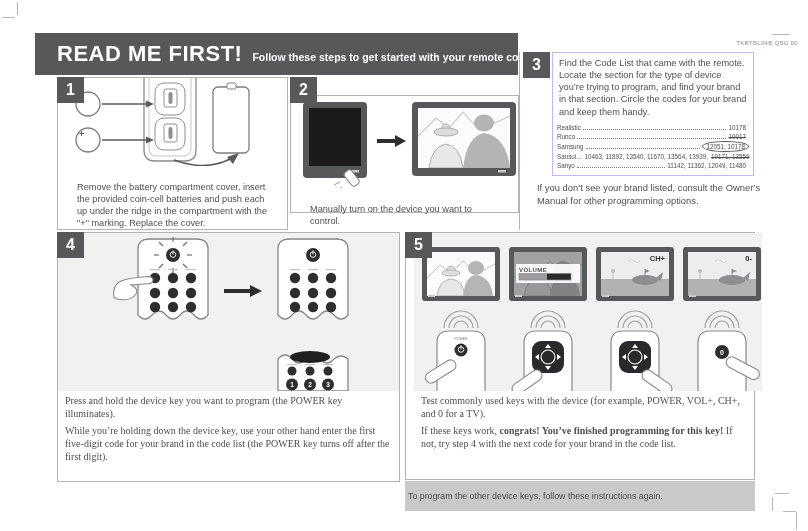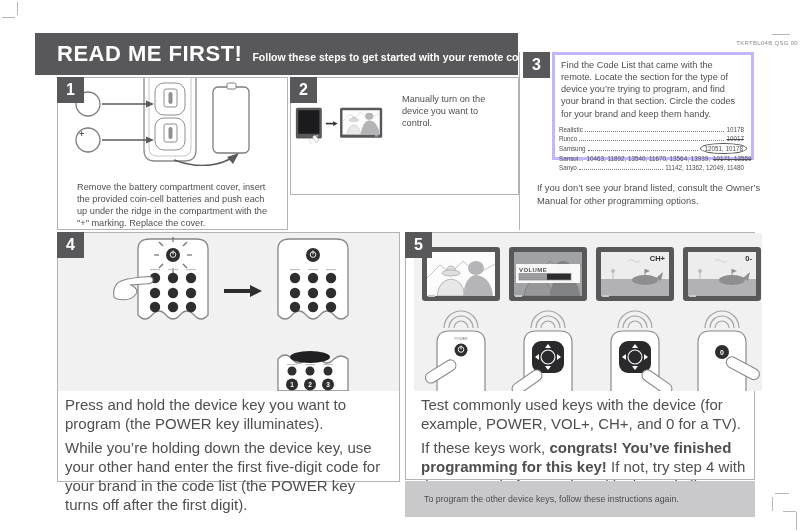--- a/index.html
+++ b/index.html
@@ -15,43 +15,43 @@
 
   .doc-code{position:absolute;right:10px;top:40px;font-size:6px;color:#8d8d8f;letter-spacing:.3px;}
 
   .badge{position:absolute;width:27px;height:26px;background:#58585a;color:#fff;
          font-weight:bold;font-size:16px;display:flex;align-items:center;justify-content:center;z-index:3;}
 
   .panel{position:absolute;background:#fff;border:1px solid #b3b3b5;box-sizing:border-box;}
   .panel p{margin:12px;padding:4px 7px;font-size:9.2px;line-height:1.3;}
 
   #panel1{left:57px;top:77px;width:231px;height:153px;}
-  #panel2{left:290px;top:77px;width:229px;height:118px;display:flex;flex-direction:row;}
+  #panel2{left:290px;top:95px;width:229px;height:118px;display:flex;flex-direction:column;}
   #panel2 .illo{flex:0 0 92px;}
   #panel4{left:57px;top:232px;width:343px;height:250px;}
   #panel5{left:405px;top:232px;width:350px;height:248px;padding-left:8px;}
   .illo-gray{background:#f1f1f2;display:block;}
   #panel4 .txt,#panel5 .txt{padding:4px 7px 0;}
-  #panel4 .txt p,#panel5 .txt p{padding:0;margin:0 0 5px;font-size:15px;line-height:1.27;}
+  #panel4 .txt p,#panel5 .txt p{padding:0;margin:0 0 5px;font-size:10px;line-height:1.27;font-family:Liberation Serif, serif;}
 
   
-  .s3box{position:absolute;left:552px;top:52px;width:202px;height:108px;border:3px solid #c4b5fd;
+  .s3box{position:absolute;left:552px;top:52px;width:202px;height:124px;border:1px solid #c4b5fd;
          box-sizing:border-box;}
   .s3box .intro{margin:0;padding:4px 6px 2px;font-size:9.2px;line-height:1.32;}
   .codelist{padding:3px 7px 0 4px;font-size:6.3px;line-height:1.45;color:#4e4f51;white-space:nowrap;}
   .crow{display:flex;align-items:baseline;}
   .leader{flex:1;border-bottom:1px dotted #7d7d80;margin:0 2px 1.5px;}
   .struck{text-decoration:line-through;}
   .circled{border:1px solid #55565a;border-radius:50%;padding:0 3px;margin-right:-3px;}
   .s3outro{position:absolute;left:525px;top:170px;width:228px;font-size:9.4px;line-height:1.35;margin:12px;}
   .coldivider{position:absolute;left:519px;top:52px;width:1px;height:178px;background:#b3b3b5;}
 
   
-  .footer-bar{position:absolute;left:405px;top:481px;width:350px;height:36px;background:#c9c9cb;
-              display:flex;align-items:center;padding-left:19px;box-sizing:border-box;
+  .footer-bar{position:absolute;left:405px;top:481px;width:350px;height:30px;background:#c9c9cb;
+              display:flex;align-items:center;padding-left:3px;box-sizing:border-box;
               font-size:8.8px;color:#4a4b4d;}
 
   
   .mark{position:absolute;background:#b7b7b9;}
 
   svg{display:block;}
   svg text{font-family:"Liberation Sans",sans-serif;}
 </style>
 </head>
 <body>

